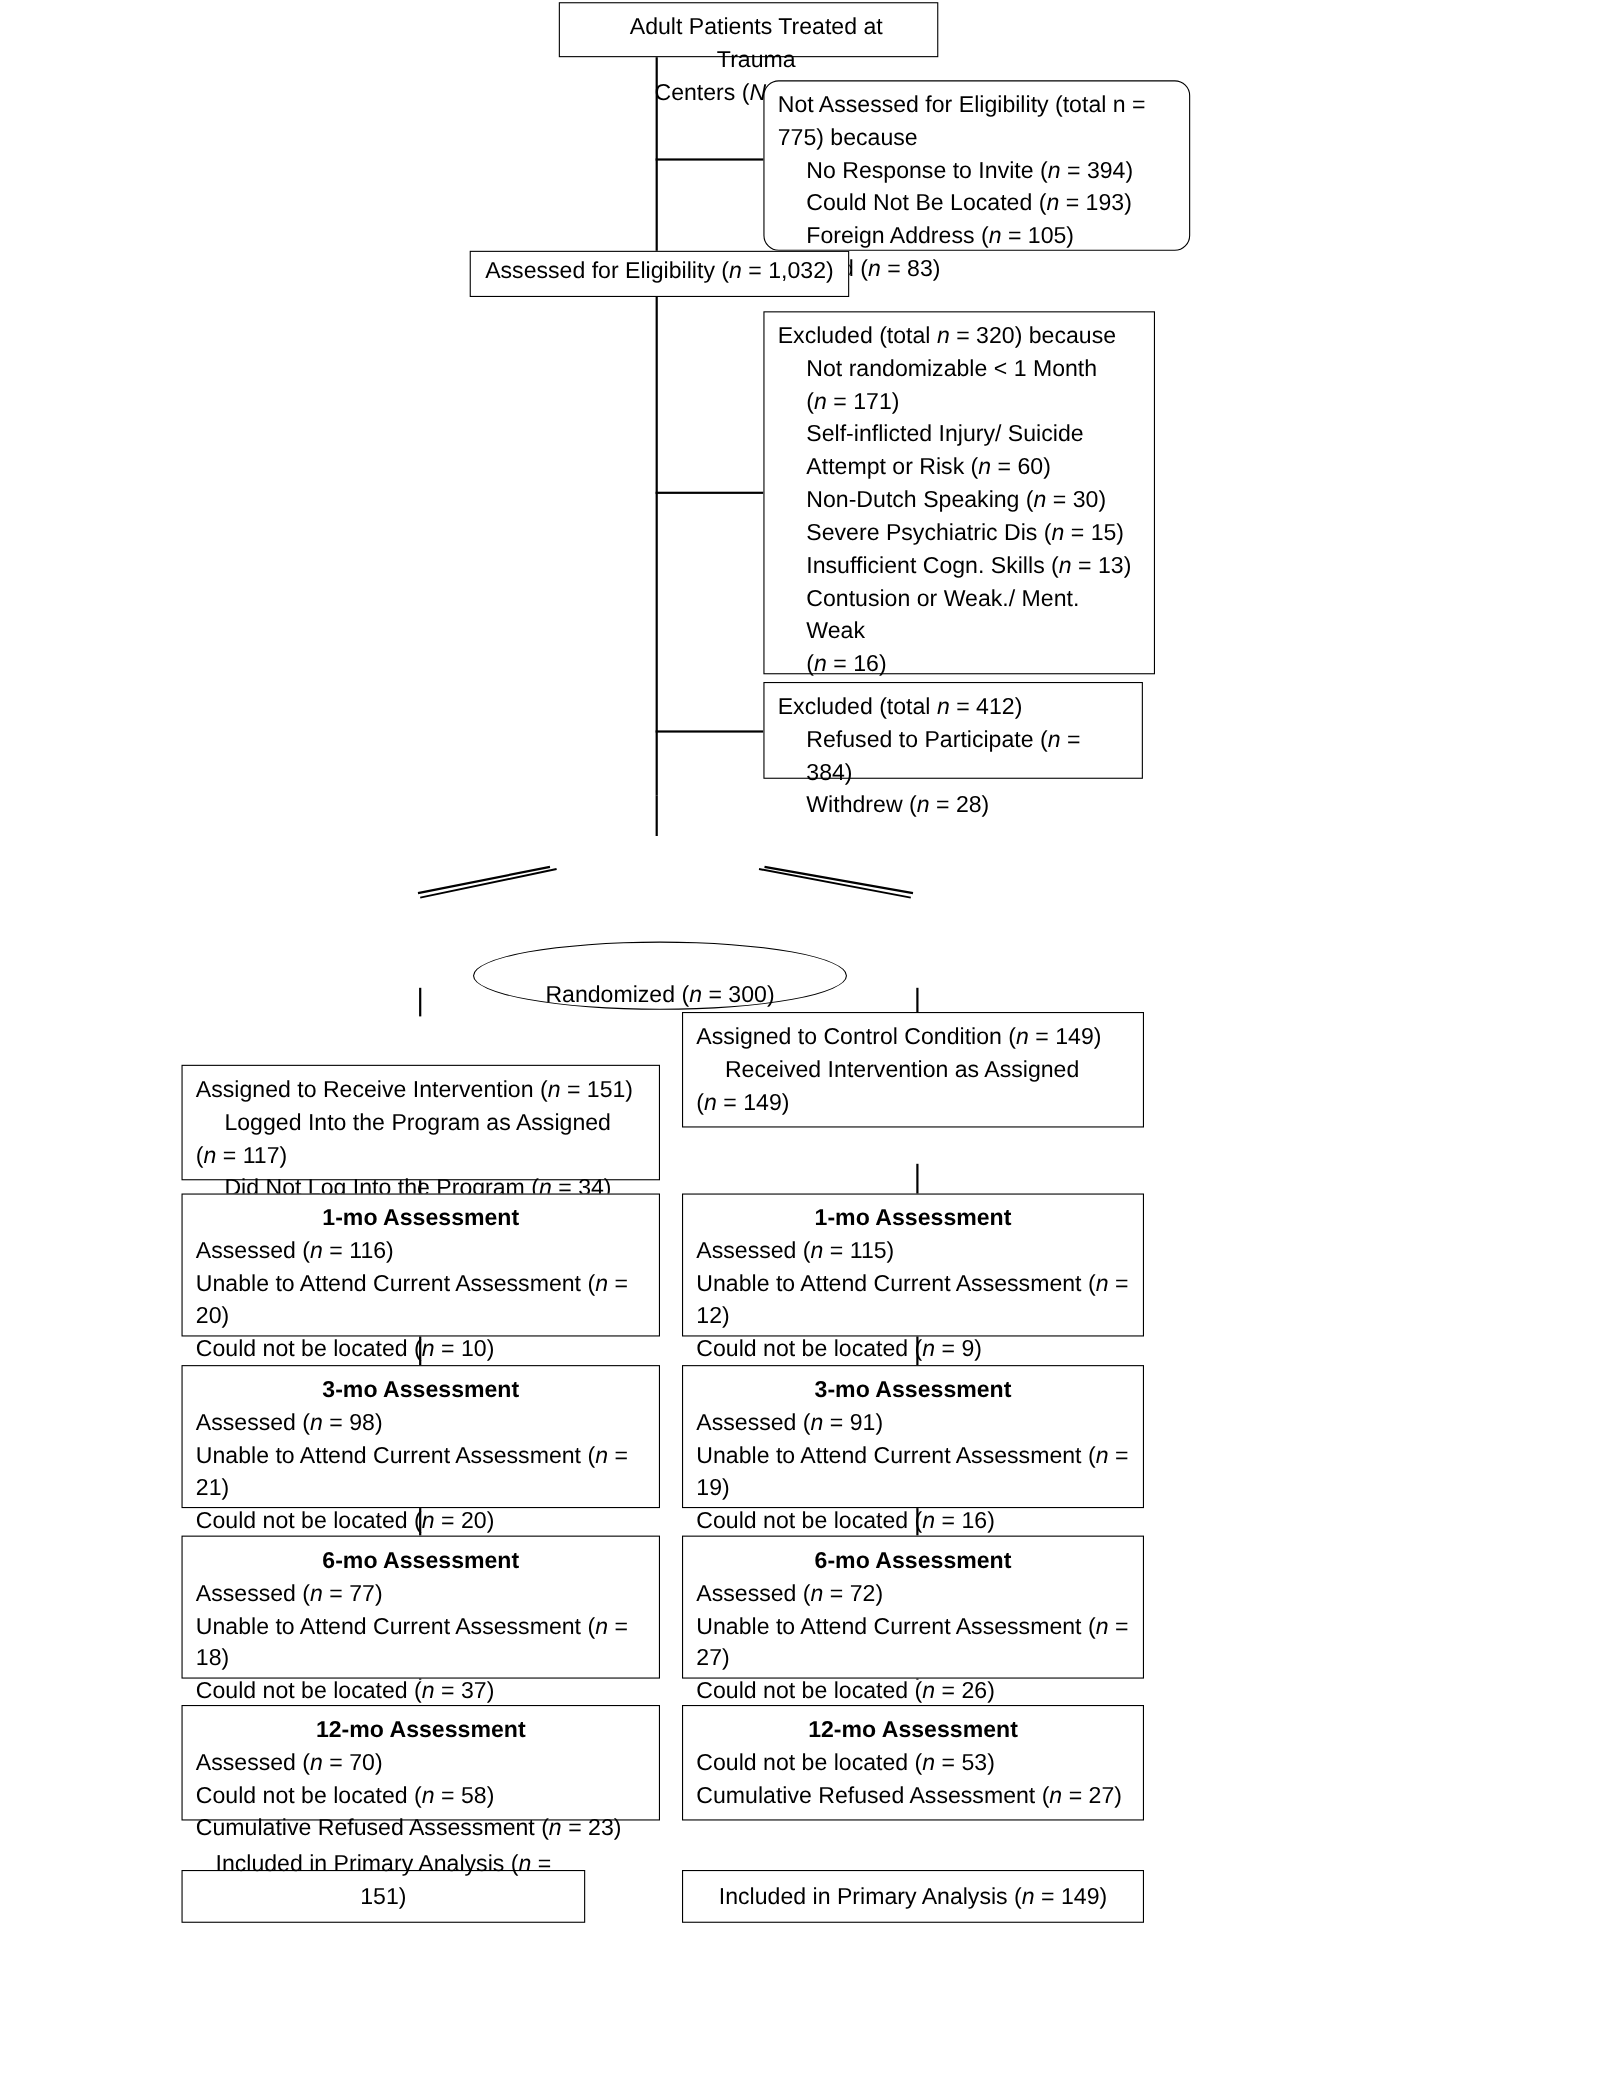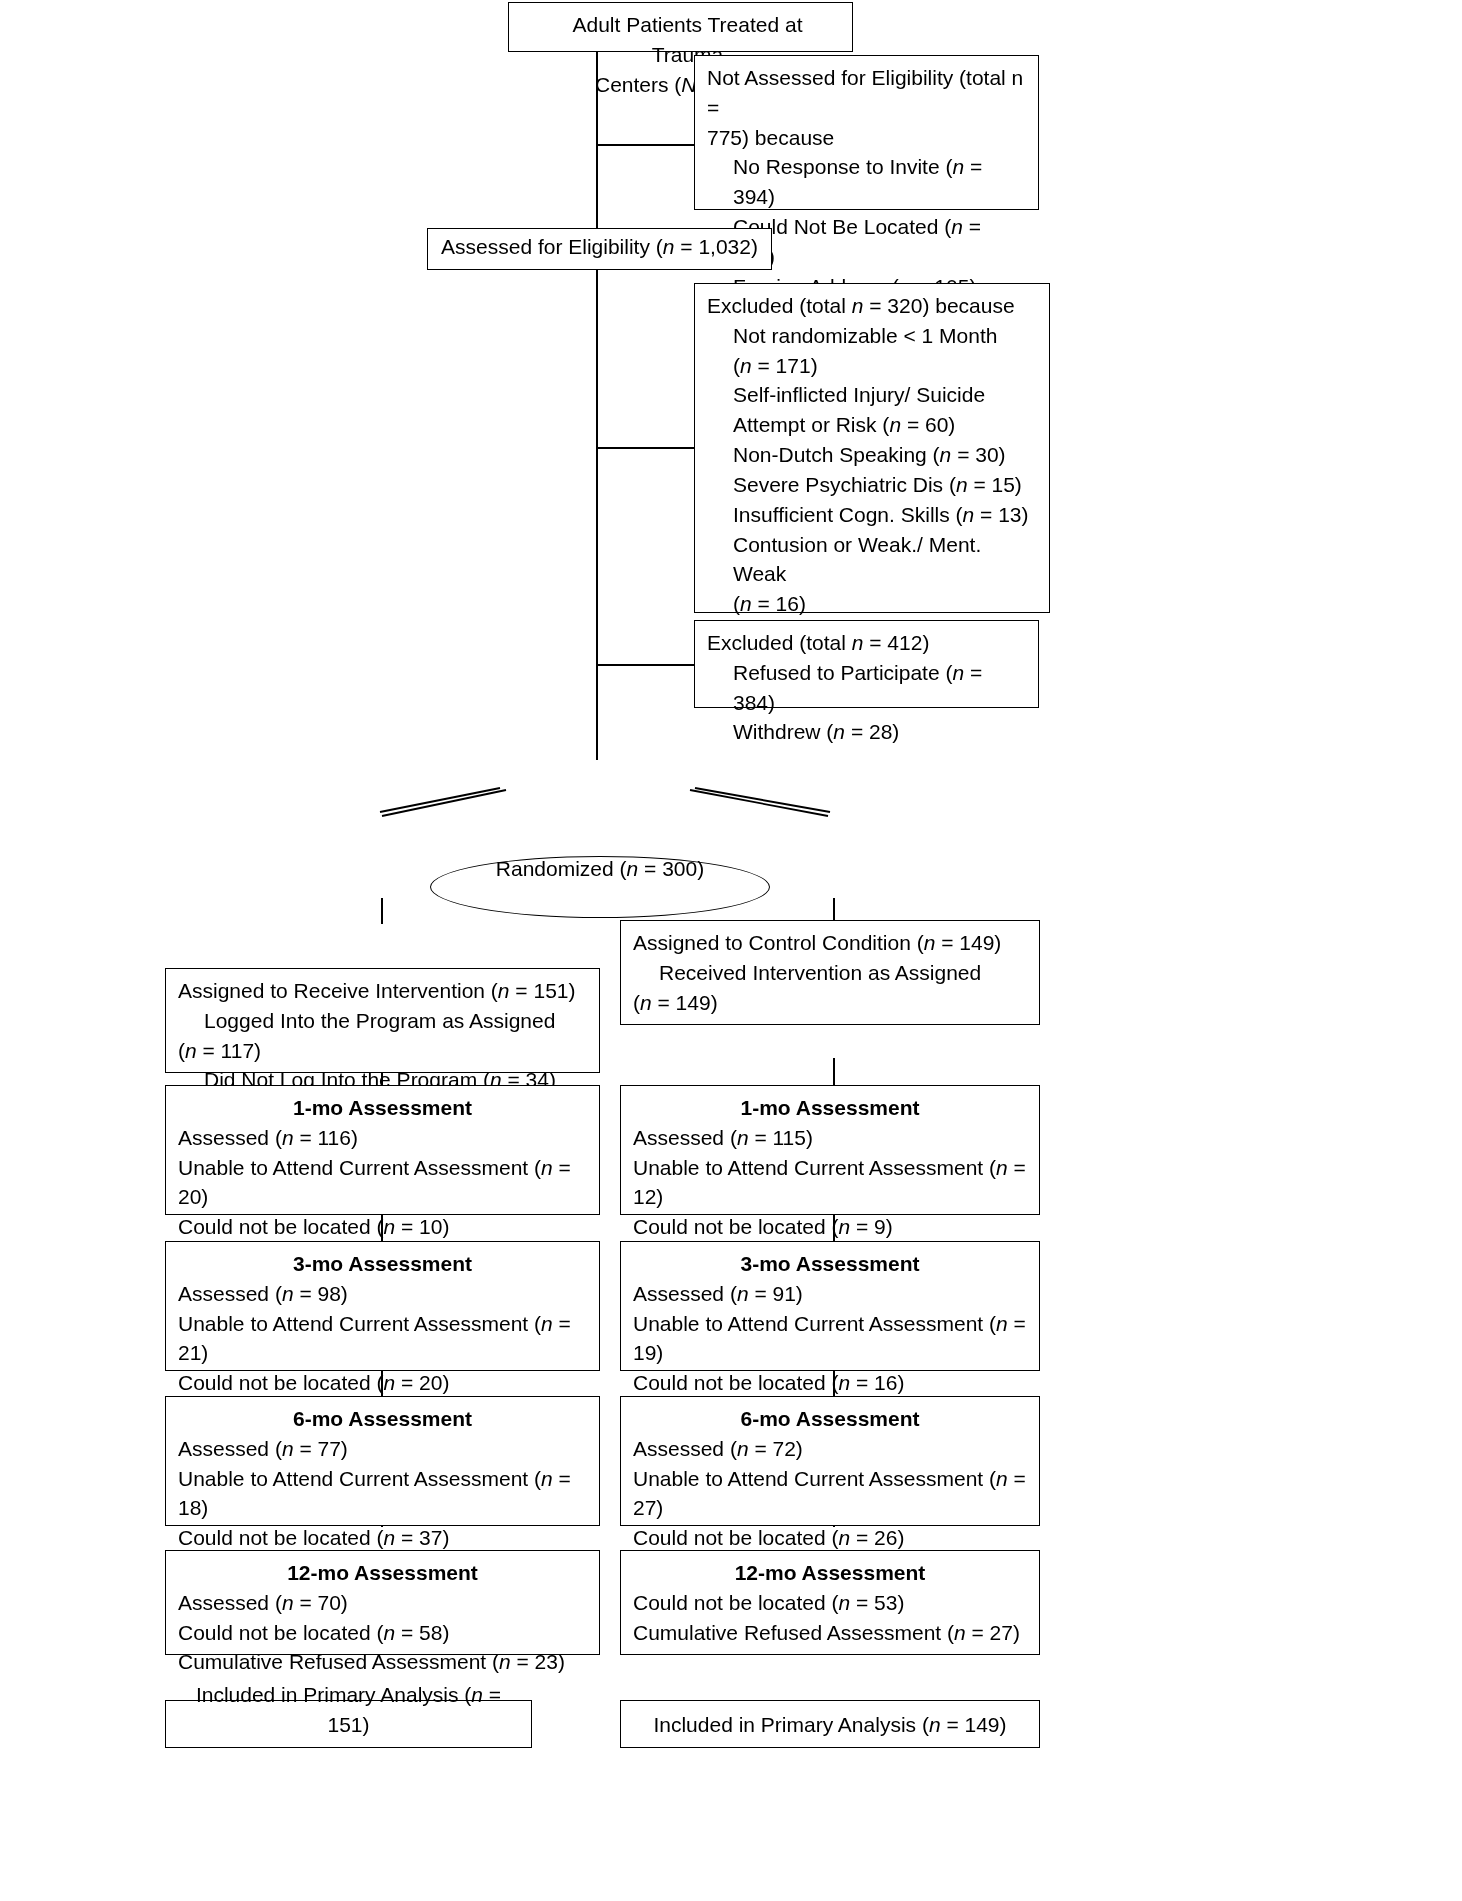--- a/index.html
+++ b/index.html
@@ -49,21 +49,21 @@
   }
   .vline { width: 2px; }
   .hline { height: 2px; }
   .oval {
     position: absolute;
     box-sizing: border-box;
     border: 1.6px solid #000000;
     border-radius: 50%;
     background: #ffffff;
     display: flex;
-    align-items: flex-start;
+    align-items: flex-end;
     justify-content: center;
     font-size: 21px;
     z-index: 5;
   }
   .diag {
     position: absolute;
     z-index: 2;
     overflow: visible;
   }
   i { font-style: italic; }
@@ -102,21 +102,21 @@
   <div class="line vline" style="left:833px; top:1058px; height:28px;"></div>
   <div class="line vline" style="left:833px; top:1213px; height:28px;"></div>
   <div class="line vline" style="left:833px; top:1368px; height:28px;"></div>
   <div class="line vline" style="left:833px; top:1497px; height:30px;"></div>
 
   <div class="box center" style="left:508px; top:2px; width:345px; height:50px;padding-left:26px;">
     <div class="ln">Adult Patients Treated at Trauma</div>
     <div class="ln">Centers (<i>N</i> = 1,807)</div>
   </div>
 
-  <div class="box" style="left:694px; top:55px; width:345px; height:155px;">
+  <div class="box" style="left:694px; top:73px; width:388px; height:155px;border-radius:14px;">
     <div class="ln">Not Assessed for Eligibility (total n =</div>
     <div class="ln">775) because</div>
     <div class="ln ind1">No Response to Invite (<i>n</i> = 394)</div>
     <div class="ln ind1">Could Not Be Located (<i>n</i> = 193)</div>
     <div class="ln ind1">Foreign Address (<i>n</i> = 105)</div>
     <div class="ln ind1">Died (<i>n</i> = 83)</div>
   </div>
 
   <div class="box center vcent" style="left:427px; top:228px; width:345px; height:42px;">
     <div class="ln">Assessed for Eligibility (<i>n</i> = 1,032)</div>

